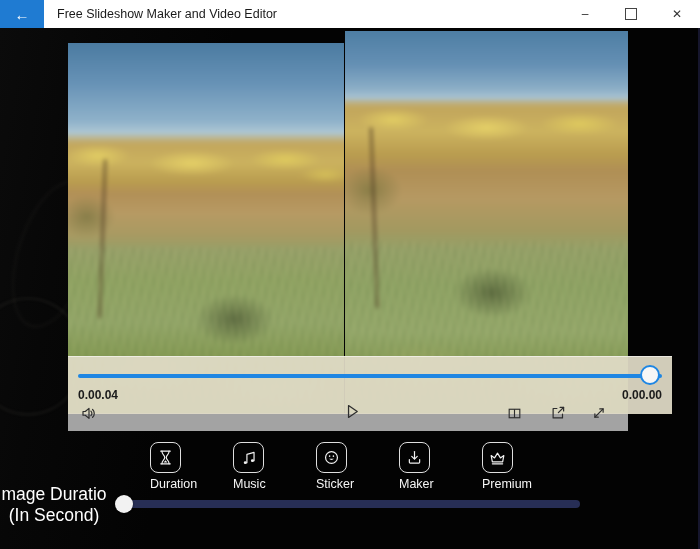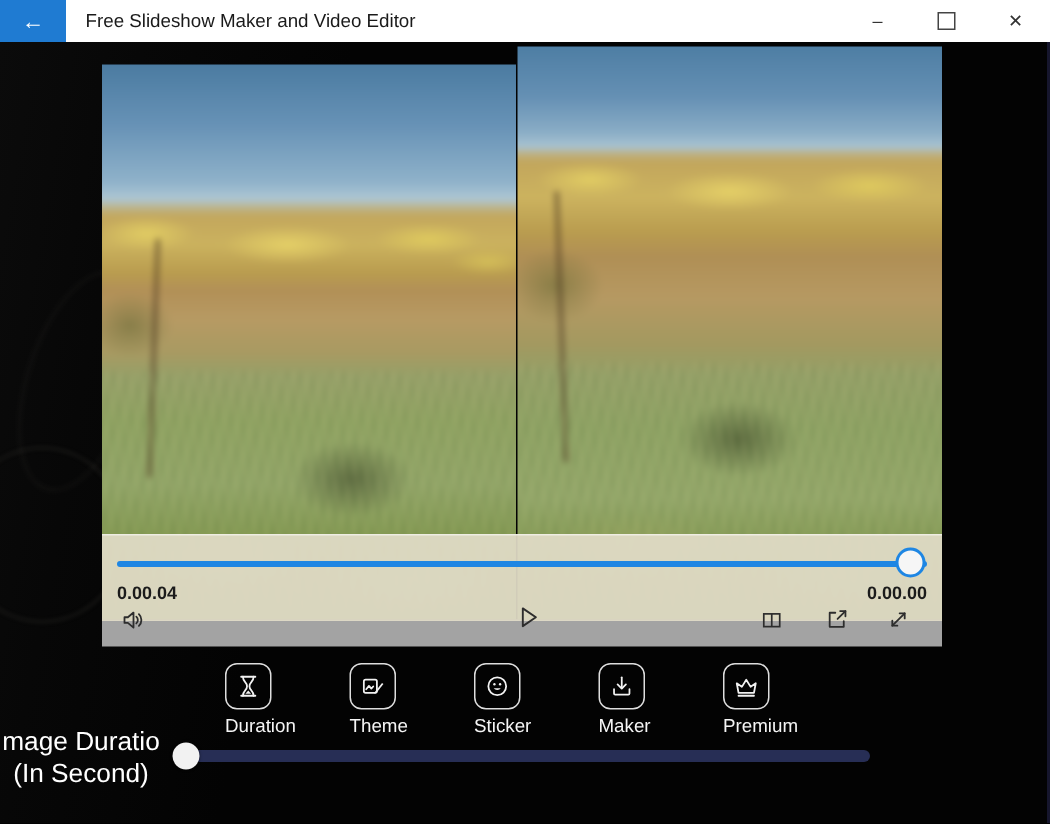--- a/index.html
+++ b/index.html
@@ -58,21 +58,21 @@
       radial-gradient(ellipse 85px 32px at 78% 91%,rgba(150,165,95,.45),transparent 70%);}
   .streaks{position:absolute;left:0;right:0;top:55%;height:45%;background:
       repeating-linear-gradient(80deg,rgba(215,200,140,.28) 0 1.5px,transparent 1.5px 7px),
       repeating-linear-gradient(-75deg,rgba(60,80,35,.22) 0 1.5px,transparent 1.5px 9px);}
   .trunk{position:absolute;width:3px;background:rgba(80,60,35,.6);border-radius:2px;}
   .pane-left .trunk{left:13%;top:32%;height:42%;transform:rotate(2deg);}
   .pane-right .trunk{left:11%;top:26%;height:46%;transform:rotate(-2deg);}
 
   
   .seek-overlay{position:absolute;left:68px;top:356px;width:560px;height:57px;
-                background:rgba(225,220,199,0.93);border-top:1px solid rgba(255,255,255,.55);z-index:10;}
+                background:rgba(225,220,199,0.93);border-top:1px solid rgba(255,255,255,.55);z-index:10;padding-left:44px;}
   .seek-track{position:absolute;left:10px;right:10px;top:17px;height:4px;background:#1e86e3;border-radius:2px;}
   .seek-handle{position:absolute;top:-9px;width:20px;height:20px;border-radius:50%;
                background:#f6f6f6;border:2px solid #1e86e3;transform:translateX(-50%);box-sizing:border-box;cursor:pointer;}
   .time{position:absolute;top:31px;font-size:12px;font-weight:700;color:#1b1b1b;}
   .time-left{left:10px;}
   .time-right{right:10px;}
 
   
   .control-strip{position:absolute;left:68px;top:413px;width:560px;height:18px;background:#a3a3a3;z-index:9;}
   .ctl{position:absolute;z-index:12;cursor:pointer;display:block;}
@@ -199,31 +199,31 @@
         <svg width="19" height="19" viewBox="0 0 24 24" fill="none" stroke="#f2f2f2" stroke-width="1.5" stroke-linecap="round">
           <path d="M6 4h12M6 20h12"></path>
           <path d="M7.5 4c0 4.5 3.5 4.5 3.5 8s-3.5 3.5-3.5 8M16.5 4c0 4.5-3.5 4.5-3.5 8s3.5 3.5 3.5 8"></path>
           <path d="M9.6 18.4h4.8L12 15.6z" fill="#f2f2f2" stroke="none"></path>
         </svg>
       </div>
       <div class="tool-label">Duration</div>
     </div>
 
 
-
     <div class="tool-item">
       <div class="tool-icon-box">
         <svg width="19" height="19" viewBox="0 0 24 24" fill="none" stroke="#f2f2f2" stroke-width="1.5" stroke-linecap="round" stroke-linejoin="round">
-          <rect x="4.5" y="6.5" width="11" height="11" rx="1.5"></rect>
-          <path d="M6.5 14.5l2.3-2.8 2 2.3 1.6-1.8"></path>
-          <path d="M13.8 16.8l6-7.5 1.2.9-6 7.5-1.7.6z" fill="#f2f2f2" stroke="none"></path>
-        </svg>
-      </div>
-      <div class="tool-label">Theme</div>
-    </div>
+          <path d="M10 18.5V8l9-2.5V16"></path>
+          <ellipse cx="8" cy="18.5" rx="2" ry="1.7" fill="#f2f2f2" stroke="none"></ellipse>
+          <ellipse cx="17" cy="16" rx="2" ry="1.7" fill="#f2f2f2" stroke="none"></ellipse>
+        </svg>
+      </div>
+      <div class="tool-label">Music</div>
+    </div>
+
 
     <div class="tool-item">
       <div class="tool-icon-box">
         <svg width="19" height="19" viewBox="0 0 24 24" fill="none" stroke="#f2f2f2" stroke-width="1.5">
           <circle cx="12" cy="12" r="7.5"></circle>
           <circle cx="9.6" cy="10.3" r="1" fill="#f2f2f2" stroke="none"></circle>
           <circle cx="14.4" cy="10.3" r="1" fill="#f2f2f2" stroke="none"></circle>
           <path d="M9 13.6a3.5 3 0 0 0 6 0z" fill="#f2f2f2" stroke="none"></path>
         </svg>
       </div>

